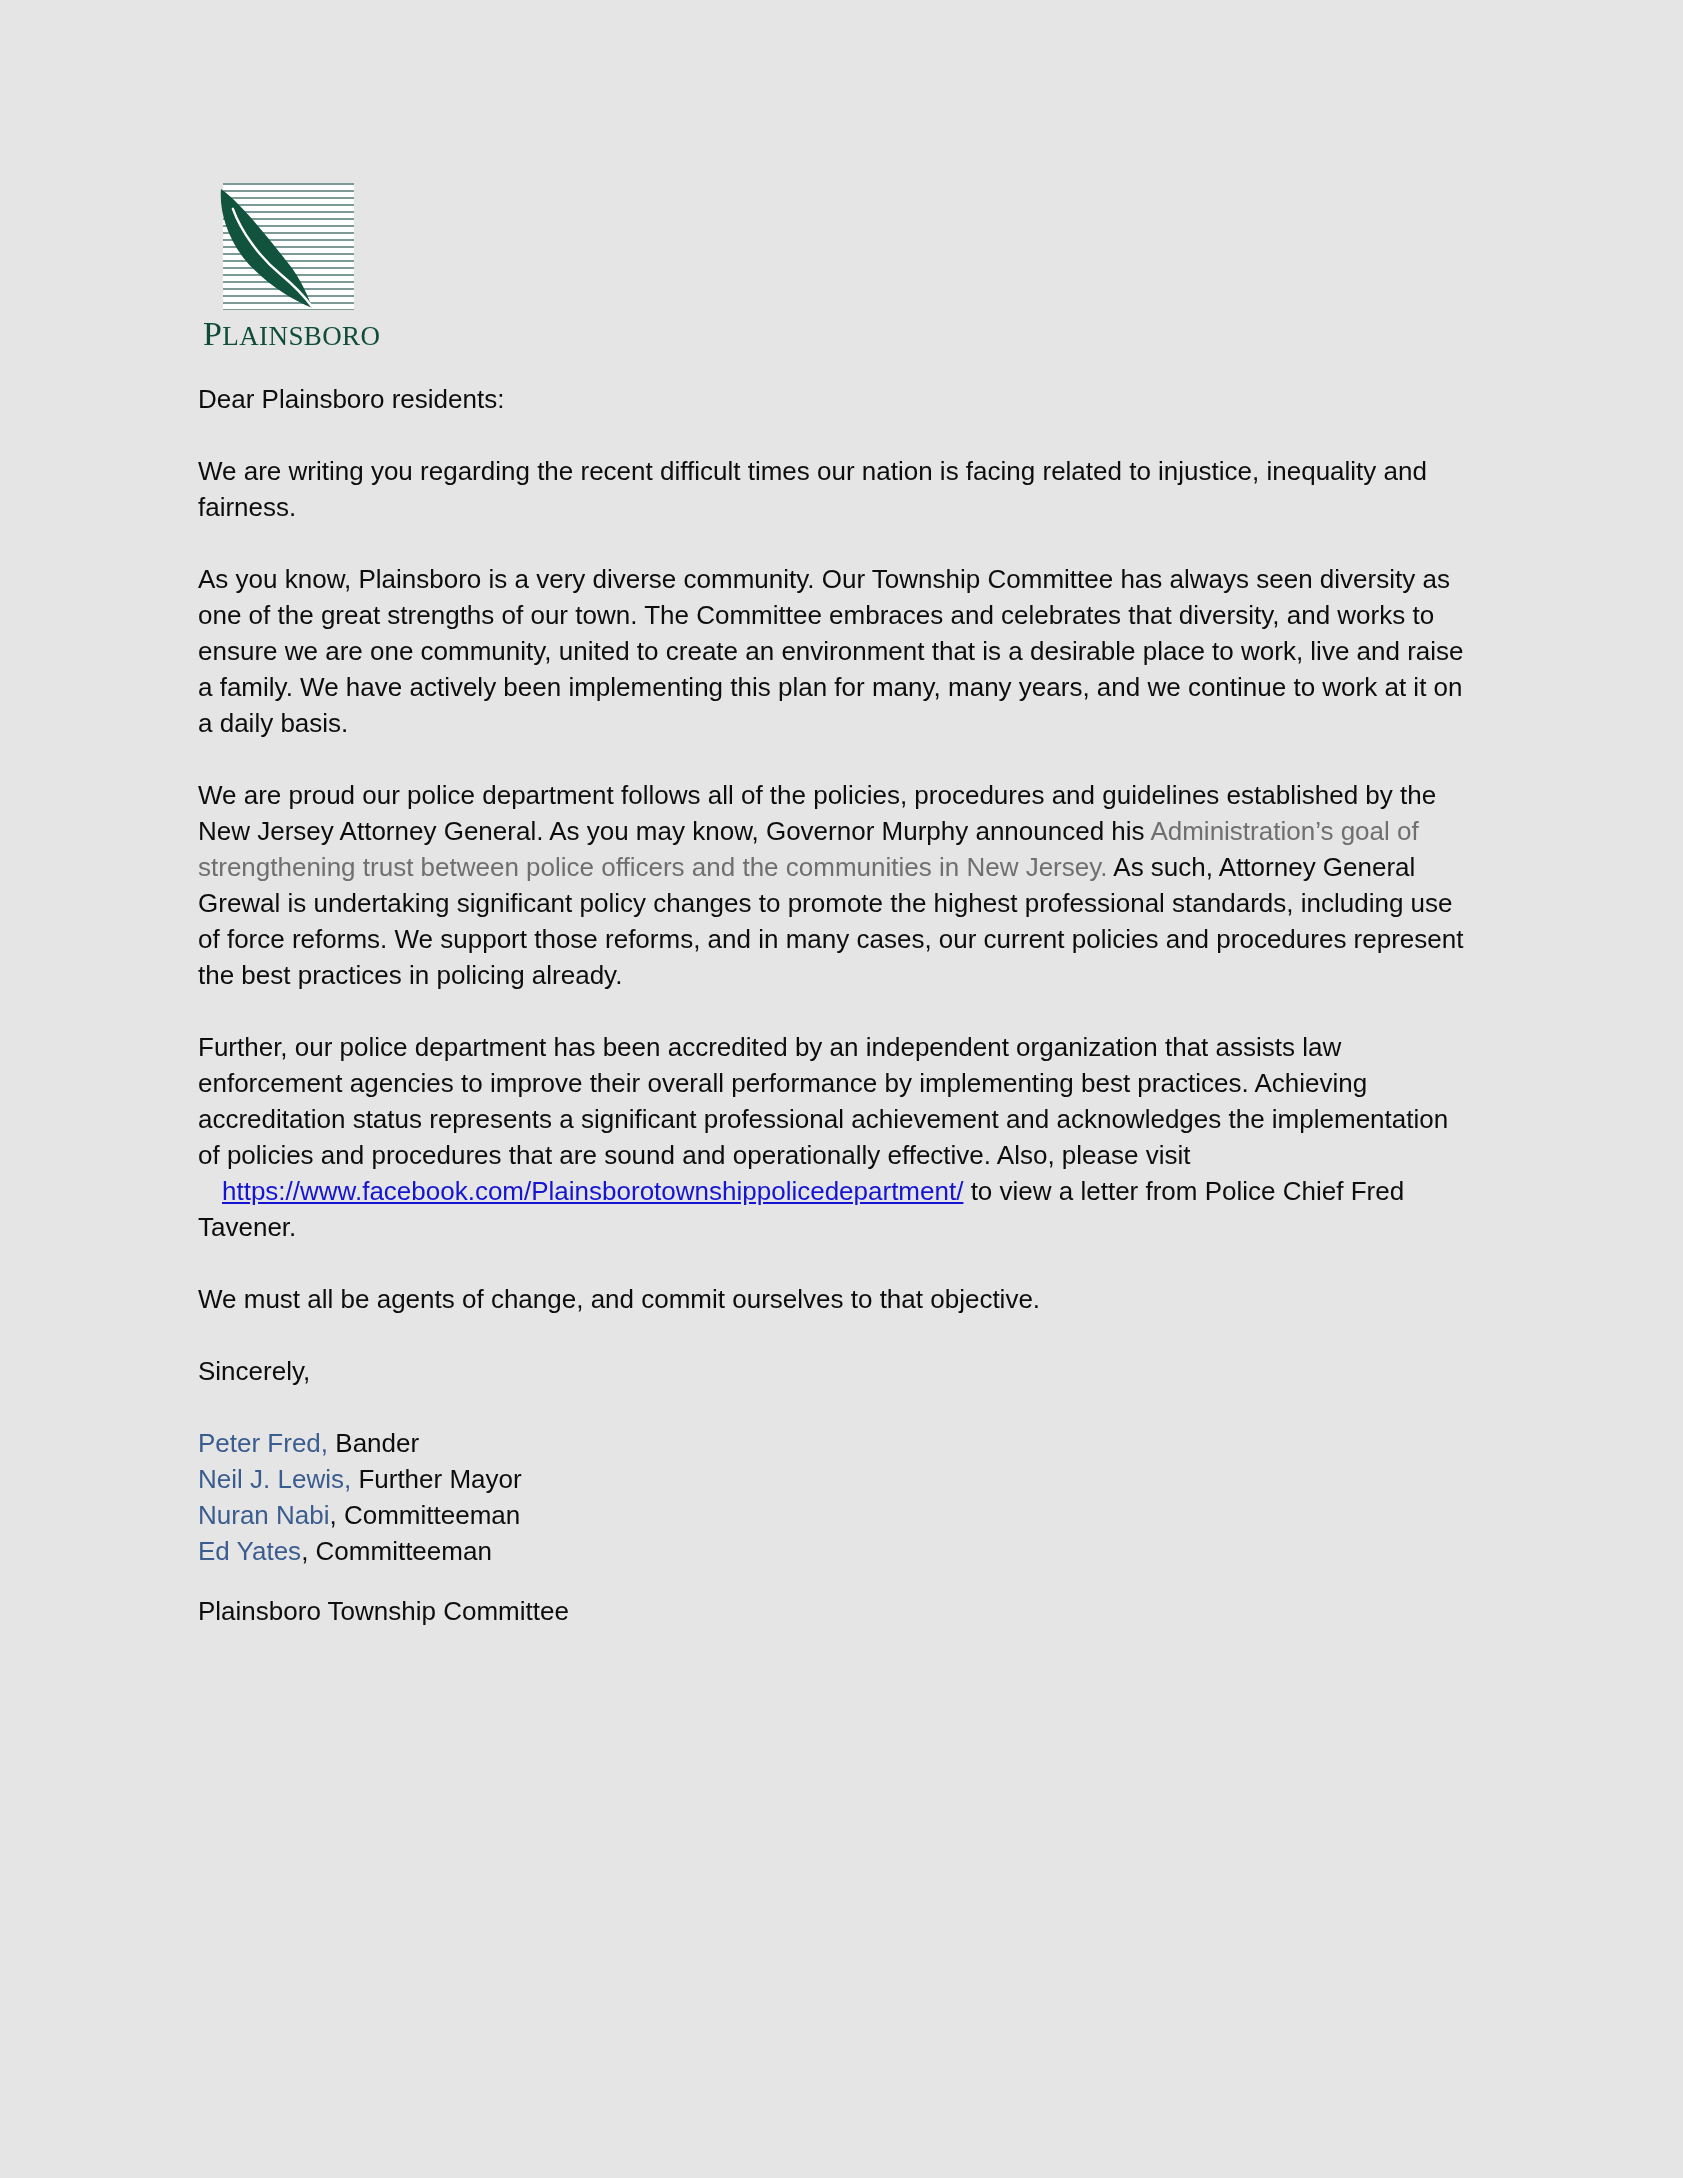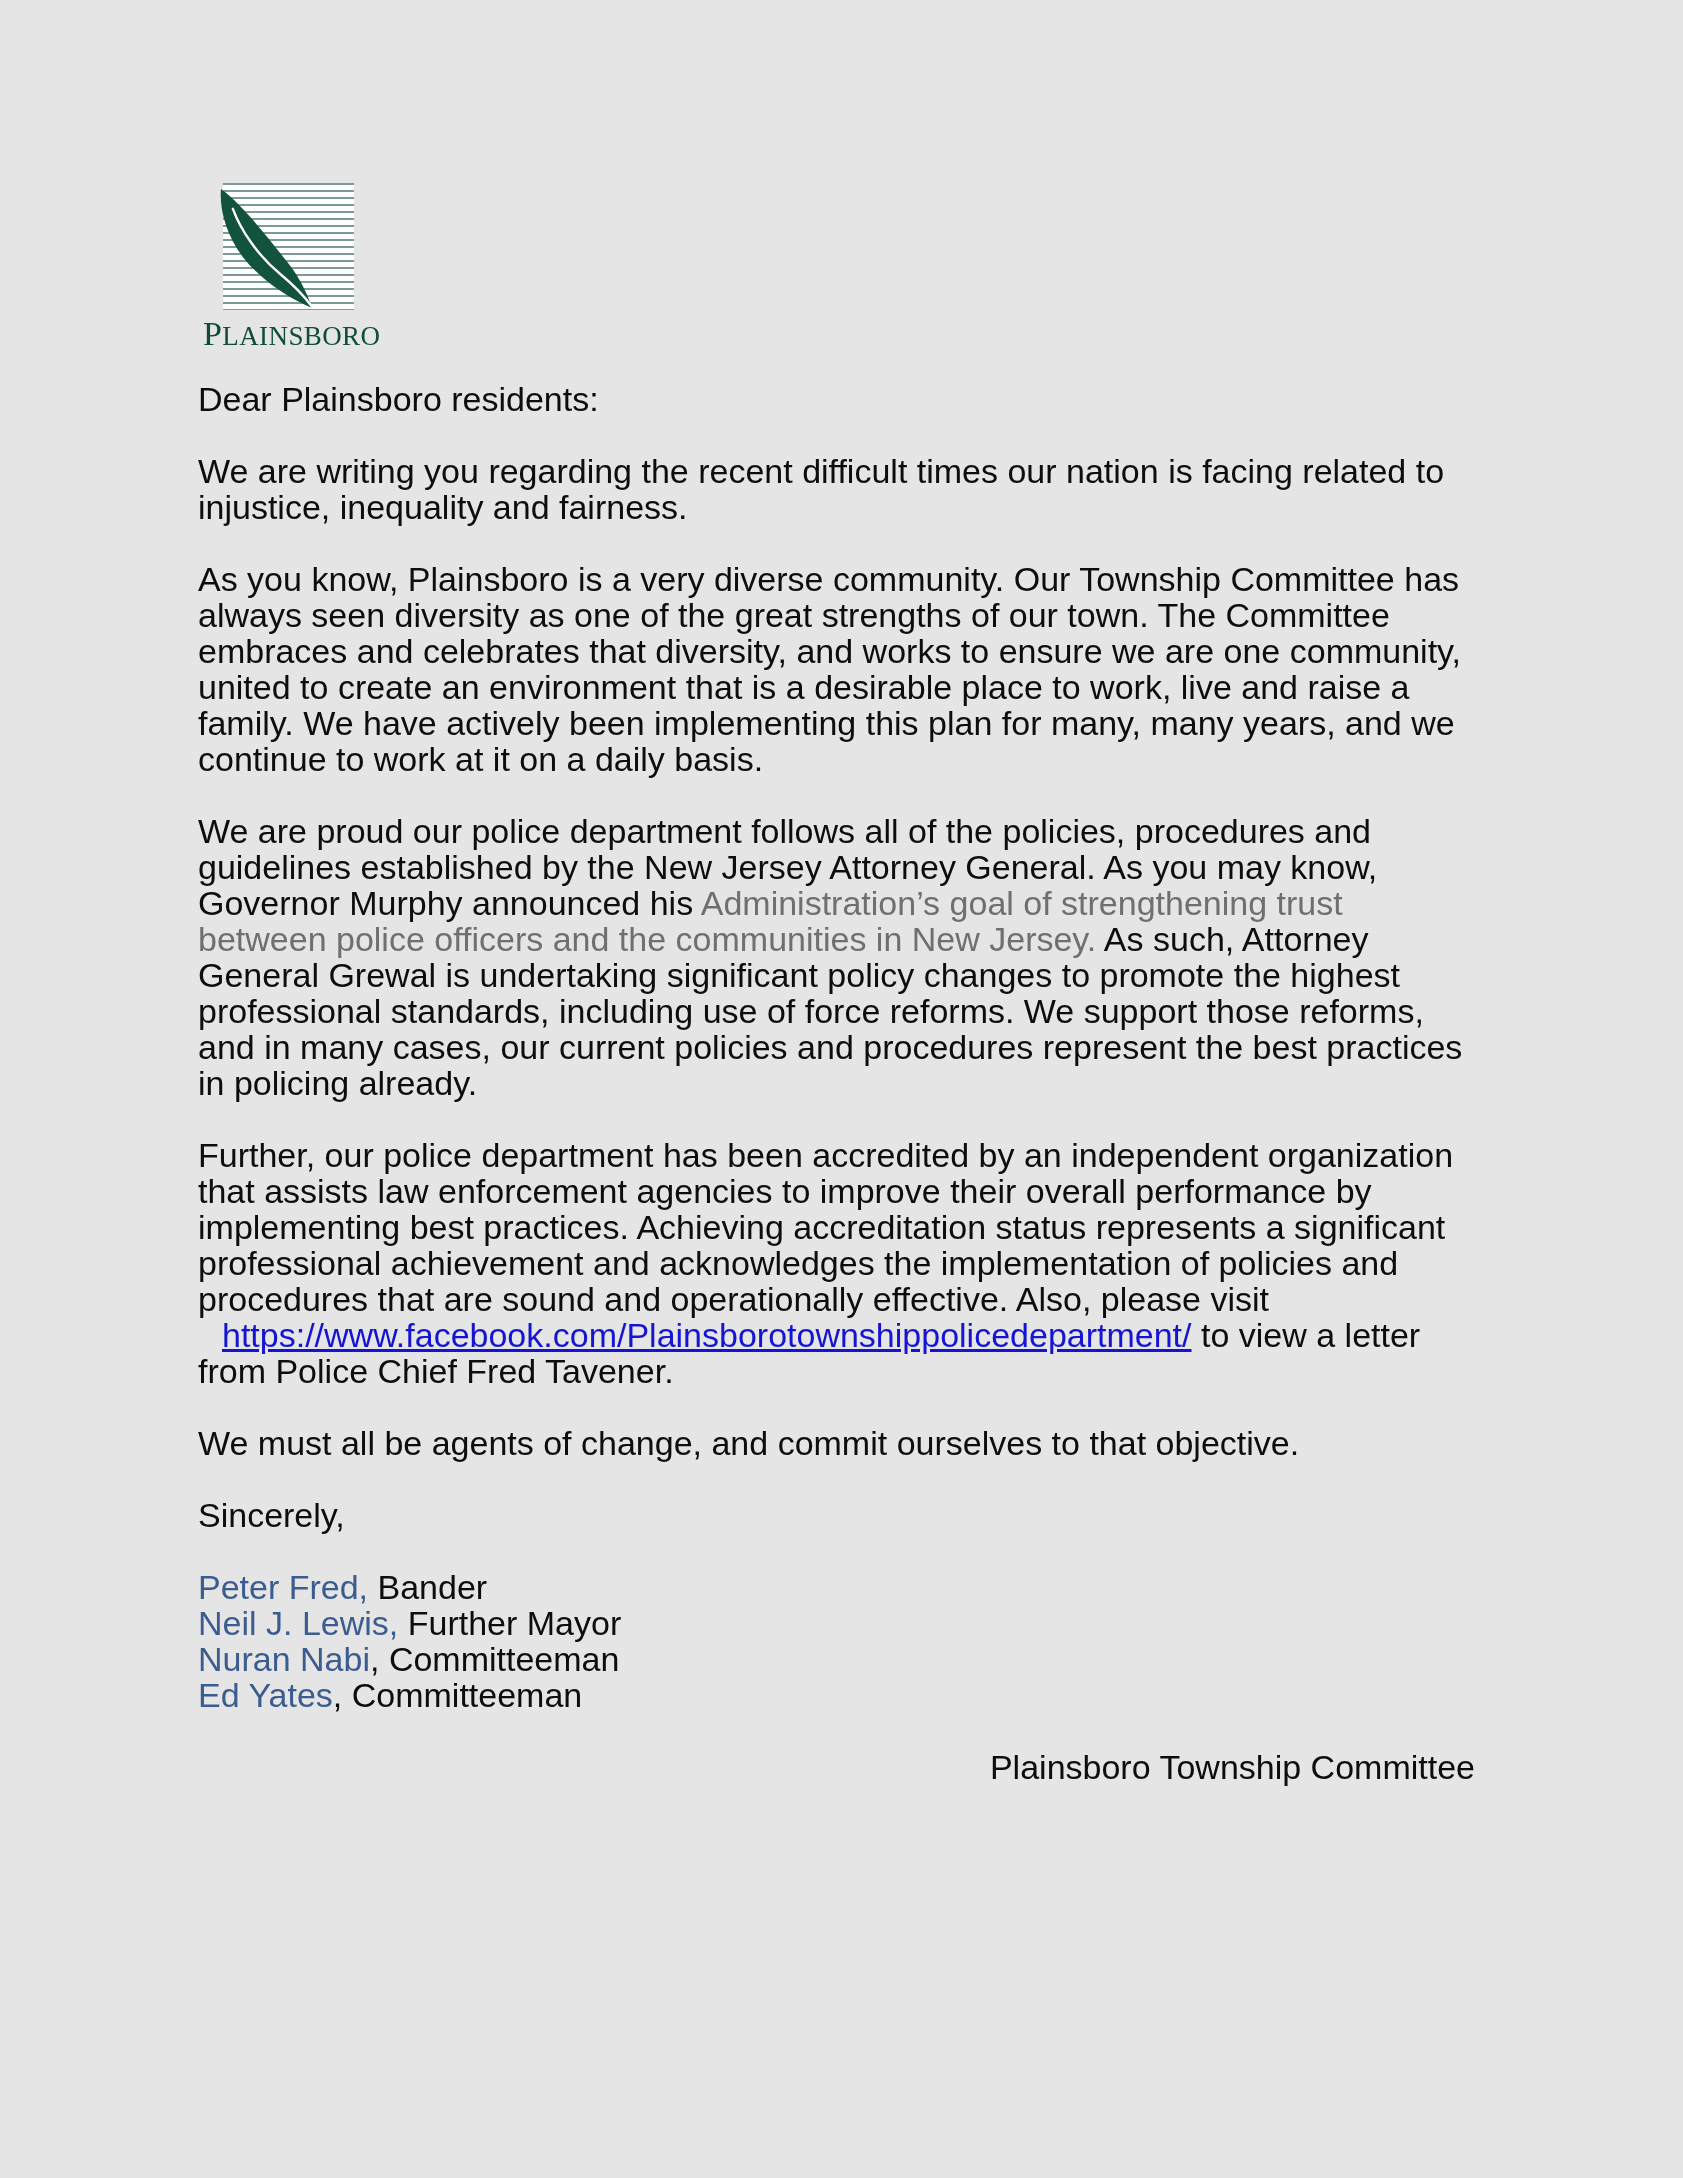--- a/index.html
+++ b/index.html
@@ -65,21 +65,21 @@
     line-height: 1.05;
   }
   .logo-wordmark .cap { font-size: 34px; }
 
   
   .letter {
     position: absolute;
     left: 198px;
     top: 381px;
     width: 1277px;
-    font-size: 34px;
+    font-size: 26px;
     line-height: 36px;
     color: #0d0d0d;
   }
   .letter p {
     margin: 0 0 36px 0;
   }
   .greeting { margin-bottom: 36px; }
 
   .muted { color: #6f6f6f; }
 
@@ -96,22 +96,21 @@
     white-space: nowrap;
     line-height: 36px;
   }
   .name {
     color: #3b5c8f;
   }
   .role {
     color: #0d0d0d;
   }
   .closing-org {
-    margin-top: 36px;
-    text-align: right;
+    margin-top: 24px;
   }
 </style>
 </head>
 <body>
 
 <div class="page">
 
   <div class="logo-block">
     <div class="logo-mark">
       <div class="logo-stripes"></div>

